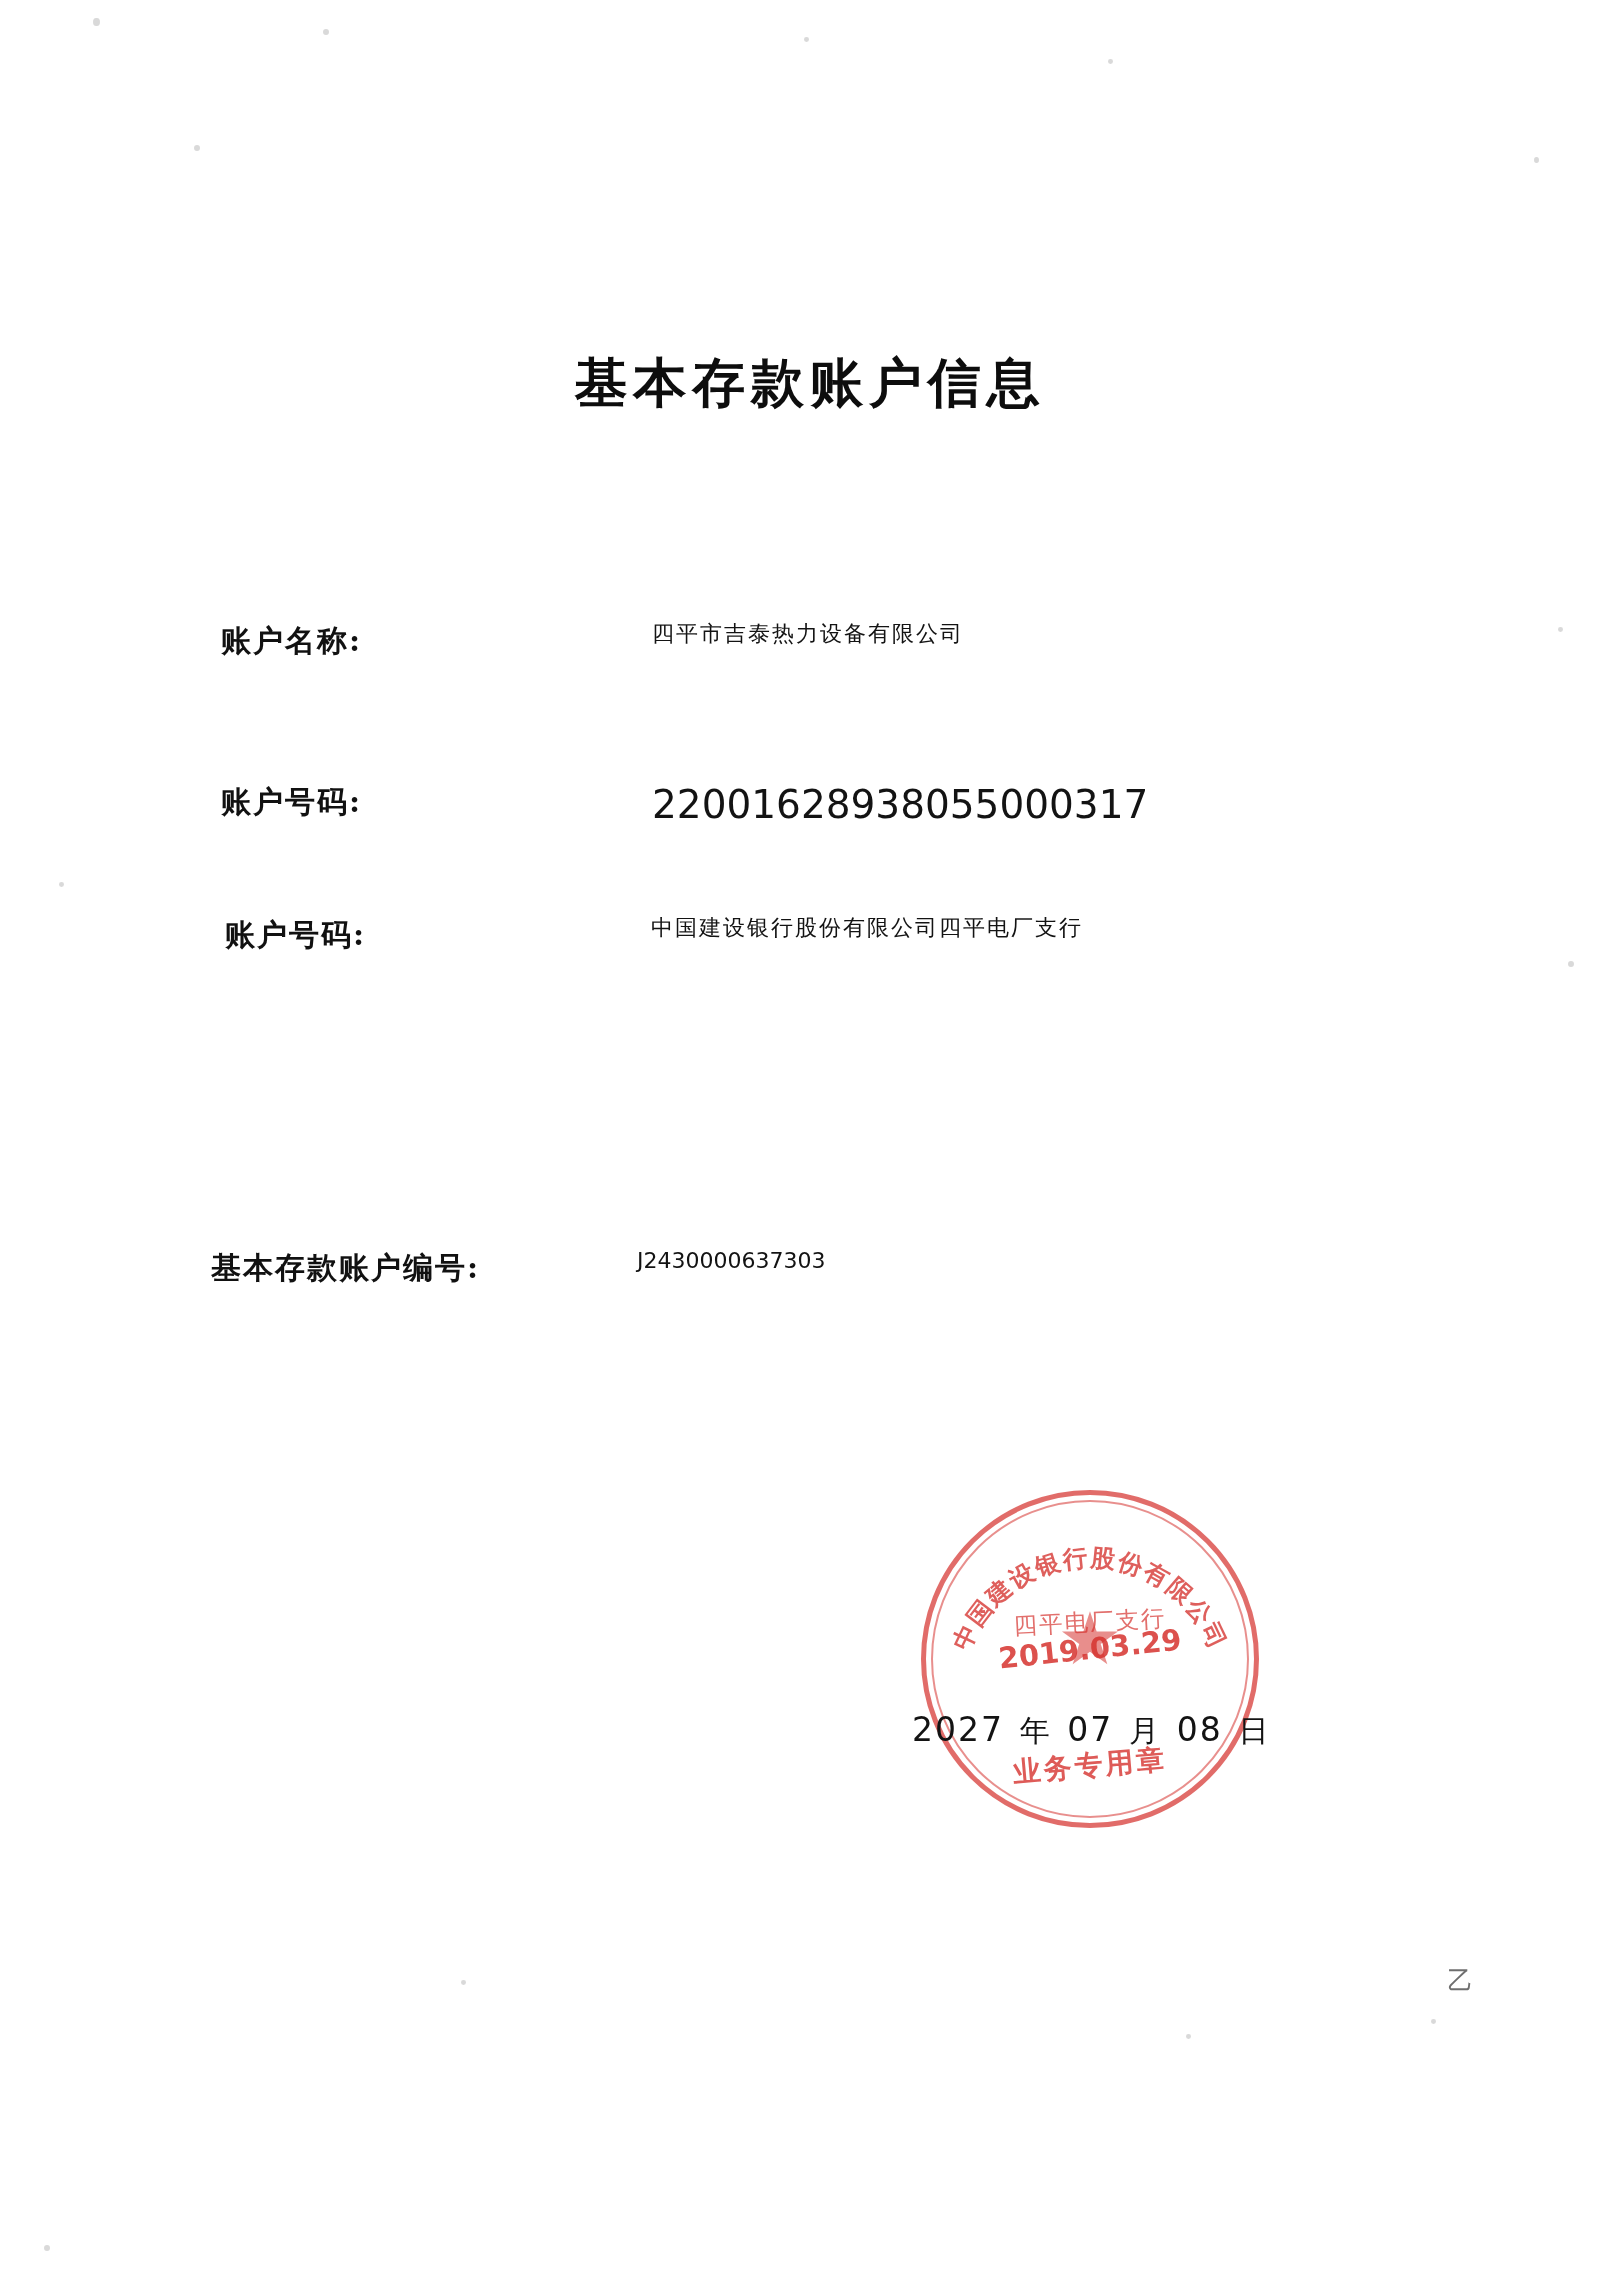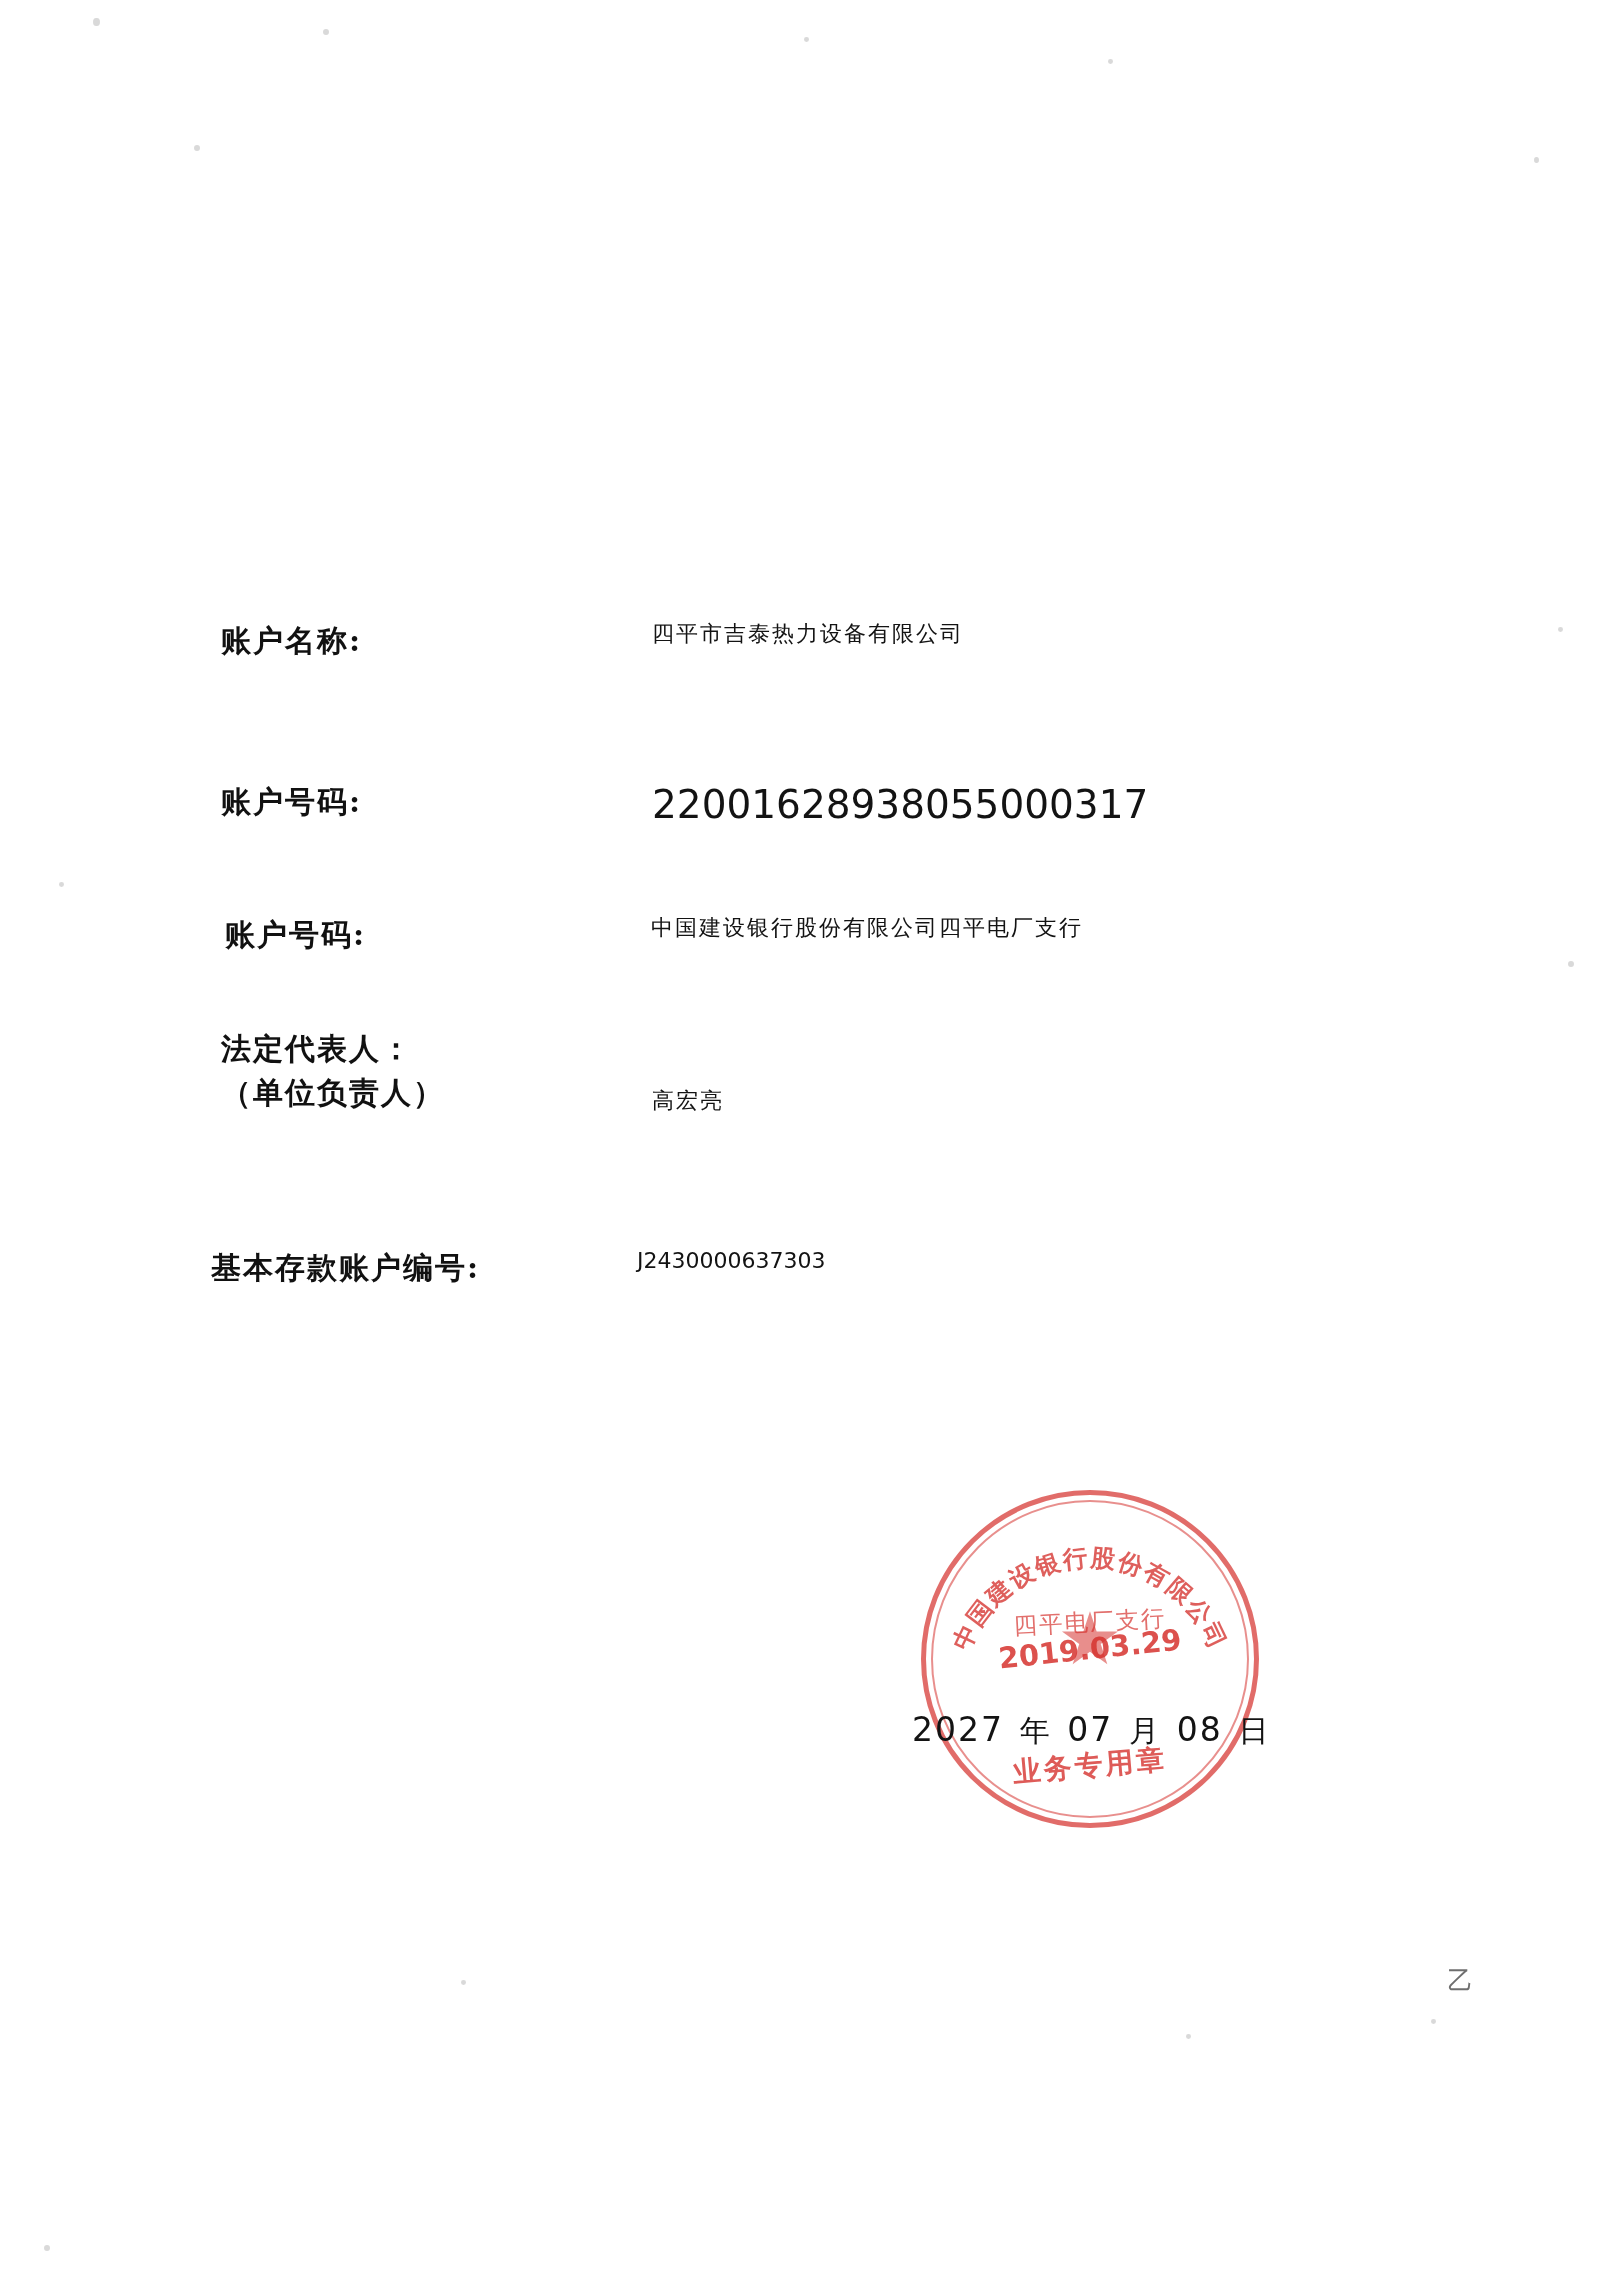--- a/index.html
+++ b/index.html
@@ -207,43 +207,37 @@
   <div class="speck" style="left:194px; top:145px; width:5.9px;  height:5.9px;"></div>
   <div class="speck" style="left:1534px;top:157px; width:4.9px;  height:5.9px;"></div>
   <div class="speck" style="left:1558px;top:627px; width:4.9px;  height:4.9px;"></div>
   <div class="speck" style="left:59px;  top:882px; width:4.9px;  height:4.9px;"></div>
   <div class="speck" style="left:1568px;top:961px; width:5.9px;  height:5.9px;"></div>
   <div class="speck" style="left:461px; top:1980px;width:4.9px;  height:4.9px;"></div>
   <div class="speck" style="left:1431px;top:2019px;width:4.9px;  height:4.9px;"></div>
   <div class="speck" style="left:44px;  top:2245px;width:5.9px;  height:5.9px;"></div>
   <div class="speck" style="left:1186px;top:2034px;width:4.9px;  height:4.9px;"></div>
 
+  <div class="doc-title">基本存款账户信息</div>
 
   <div class="field" id="f-name">
     <span class="label">账户名称:</span>
     <span class="value cjk">四平市吉泰热力设备有限公司</span>
   </div>
 
   <div class="field" id="f-account">
     <span class="label">账户号码:</span>
     <span class="value">22001628938055000317</span>
   </div>
 
   <div class="field" id="f-bank">
     <span class="label">账户号码:</span>
     <span class="value cjk">中国建设银行股份有限公司四平电厂支行</span>
   </div>
 
-  <div class="field" id="f-legal">
-    <span class="legal-label-box">
-      <span class="label">法定代表人：</span>
-      <span class="label">（单位负责人）</span>
-    </span>
-    <span class="value cjk">高宏亮</span>
-  </div>
 
   <div class="field" id="f-code">
     <span class="label">基本存款账户编号:</span>
     <span class="value">J2430000637303</span>
   </div>
 
   <div class="seal">
     <div class="ring"></div>
     <div class="ring inner"></div>
     <svg class="arc-text" viewBox="0 0 345 345">

